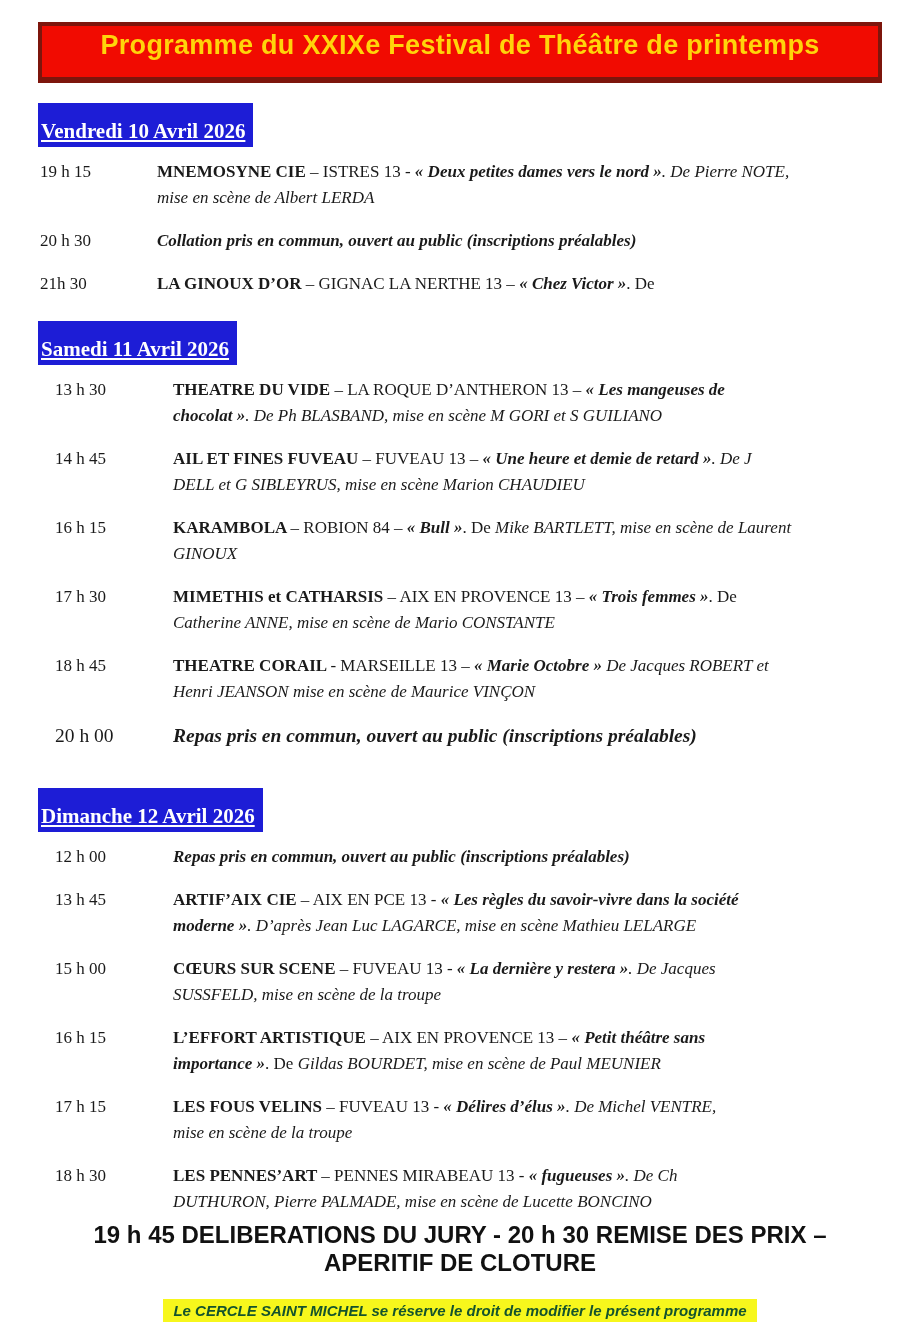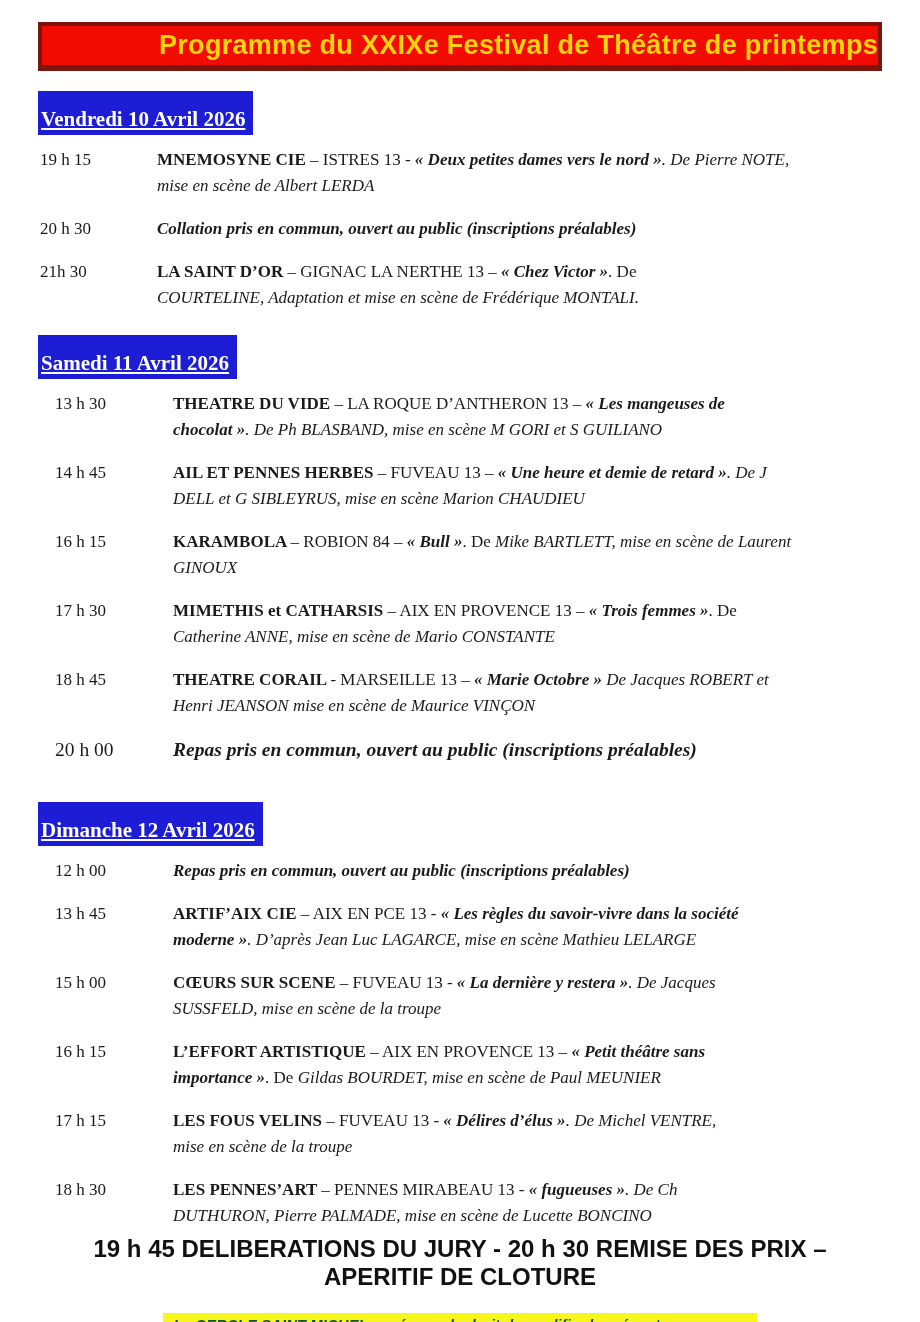--- a/index.html
+++ b/index.html
@@ -10,22 +10,22 @@
   }
   .page { box-sizing: border-box; padding: 22px 38px 0 38px; }
 
   
   .banner {
     background: var(--banner-bg, #f10b01);
     border: 4px solid var(--banner-border, #7d150c);
     border-bottom-width: 6px;
     color: var(--banner-text, #ffd40a);
     font-family: "Liberation Sans", sans-serif;
-    font-weight: bold; text-align: right;
-    padding: 3px 0 4px; margin-bottom: 20px;
+    font-weight: bold; text-align: center;
+    padding: 3px 0 16px; margin-bottom: 20px;
   }
   .banner-line1 { font-size: 27px; line-height: 32px; letter-spacing: .3px; }
   .banner-line2 { font-size: 28px; line-height: 33px; letter-spacing: 1.2px; }
 
   
   .day { margin-top: 24px; }
   .day:first-of-type { margin-top: 0; }
   .day:nth-of-type(3) { margin-top: 38px; }
   .day-title {
     display: inline-block;
@@ -87,36 +87,36 @@
     <span class="desc"><span class="seg-b">MNEMOSYNE CIE </span><span class="seg-r">– ISTRES 13 - </span><span class="seg-bi">« Deux petites dames vers le nord »</span><span class="seg-i">. De Pierre NOTE,</span><br><span class="seg-i">mise en scène de Albert LERDA</span></span>
   </div>
 
   <div class="event">
     <span class="time">20 h 30</span>
     <span class="desc"><span class="seg-bi">Collation pris en commun, ouvert au public (inscriptions préalables)</span></span>
   </div>
 
   <div class="event">
     <span class="time">21h 30</span>
-    <span class="desc"><span class="seg-b">LA SAINT D’OR </span><span class="seg-r">– GIGNAC LA NERTHE 13 – </span><span class="seg-bi">« Chez Victor »</span><span class="seg-r">. De</span><br><span class="seg-i">COURTELINE, Adaptation et mise en scène de Frédérique MONTALI.</span></span>
+    <span class="desc"><span class="seg-b">LA GINOUX D’OR </span><span class="seg-r">– GIGNAC LA NERTHE 13 – </span><span class="seg-bi">« Chez Victor »</span><span class="seg-r">. De</span><br></span>
   </div>
 </div>
   </section>
 
   <section class="day indent2">
     <h2 class="day-title">Samedi 11 Avril 2026</h2>
     <div class="events">
   <div class="event">
     <span class="time">13 h 30</span>
     <span class="desc"><span class="seg-b">THEATRE DU VIDE </span><span class="seg-r">– LA ROQUE D’ANTHERON 13 – </span><span class="seg-bi">« Les mangeuses de</span><br><span class="seg-bi">chocolat »</span><span class="seg-i">. De Ph BLASBAND, mise en scène M GORI et S GUILIANO</span></span>
   </div>
 
   <div class="event">
     <span class="time">14 h 45</span>
-    <span class="desc"><span class="seg-b">AIL ET PENNES HERBES </span><span class="seg-r">– FUVEAU 13 – </span><span class="seg-bi">« Une heure et demie de retard »</span><span class="seg-i">. De J</span><br><span class="seg-i">DELL et G SIBLEYRUS, mise en scène Marion CHAUDIEU</span></span>
+    <span class="desc"><span class="seg-b">AIL ET FINES FUVEAU </span><span class="seg-r">– FUVEAU 13 – </span><span class="seg-bi">« Une heure et demie de retard »</span><span class="seg-i">. De J</span><br><span class="seg-i">DELL et G SIBLEYRUS, mise en scène Marion CHAUDIEU</span></span>
   </div>
 
   <div class="event">
     <span class="time">16 h 15</span>
     <span class="desc"><span class="seg-b">KARAMBOLA </span><span class="seg-r">– ROBION 84 – </span><span class="seg-bi">« Bull »</span><span class="seg-r">. De </span><span class="seg-i">Mike BARTLETT, mise en scène de Laurent</span><br><span class="seg-i">GINOUX</span></span>
   </div>
 
   <div class="event">
     <span class="time">17 h 30</span>
     <span class="desc"><span class="seg-b">MIMETHIS et CATHARSIS </span><span class="seg-r">– AIX EN PROVENCE 13 – </span><span class="seg-bi">« Trois femmes »</span><span class="seg-r">. De</span><br><span class="seg-i">Catherine ANNE, mise en scène de Mario CONSTANTE</span></span>

